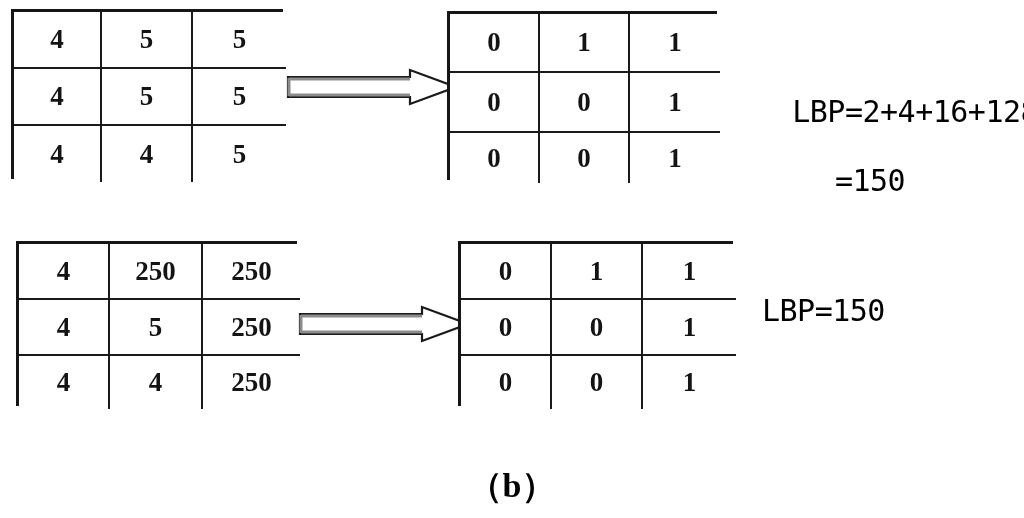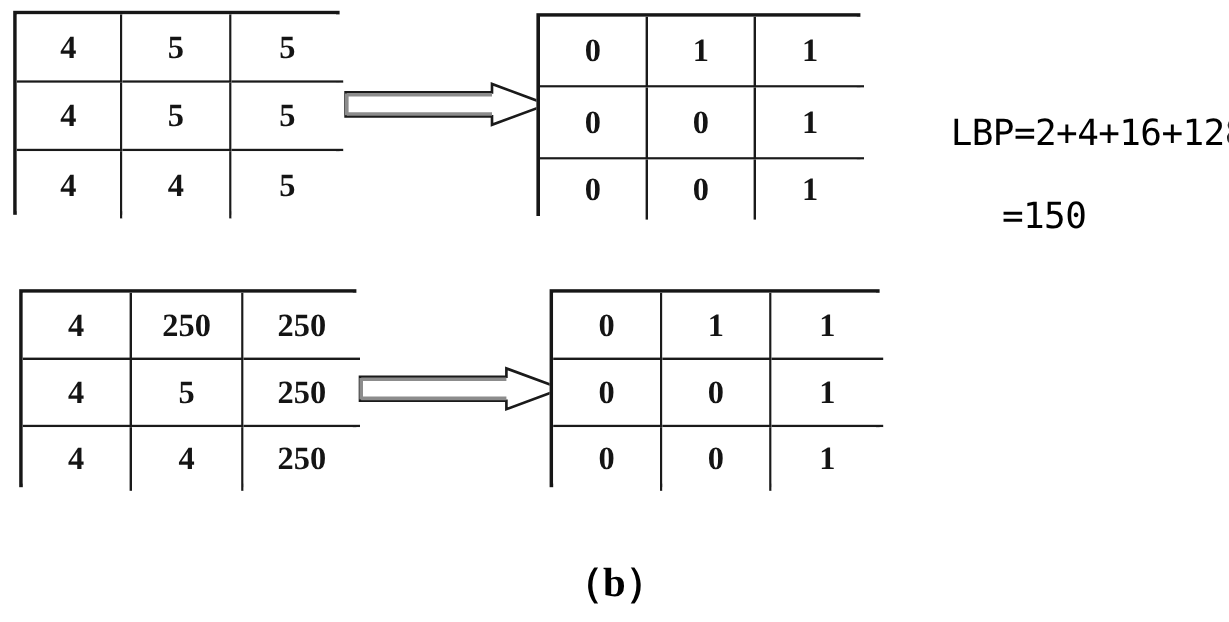--- a/index.html
+++ b/index.html
@@ -185,16 +185,17 @@
     <div class="cell">1</div>
     <div class="cell lastcol">1</div>
     <div class="cell">0</div>
     <div class="cell">0</div>
     <div class="cell lastcol">1</div>
     <div class="cell lastrow">0</div>
     <div class="cell lastrow">0</div>
     <div class="cell lastrow lastcol">1</div>
   </div>
 
+  <div class="lbl lbp2">LBP=150</div>
 
   <div class="caption">（b）</div>
 
 </div>
 
 </body></html>

